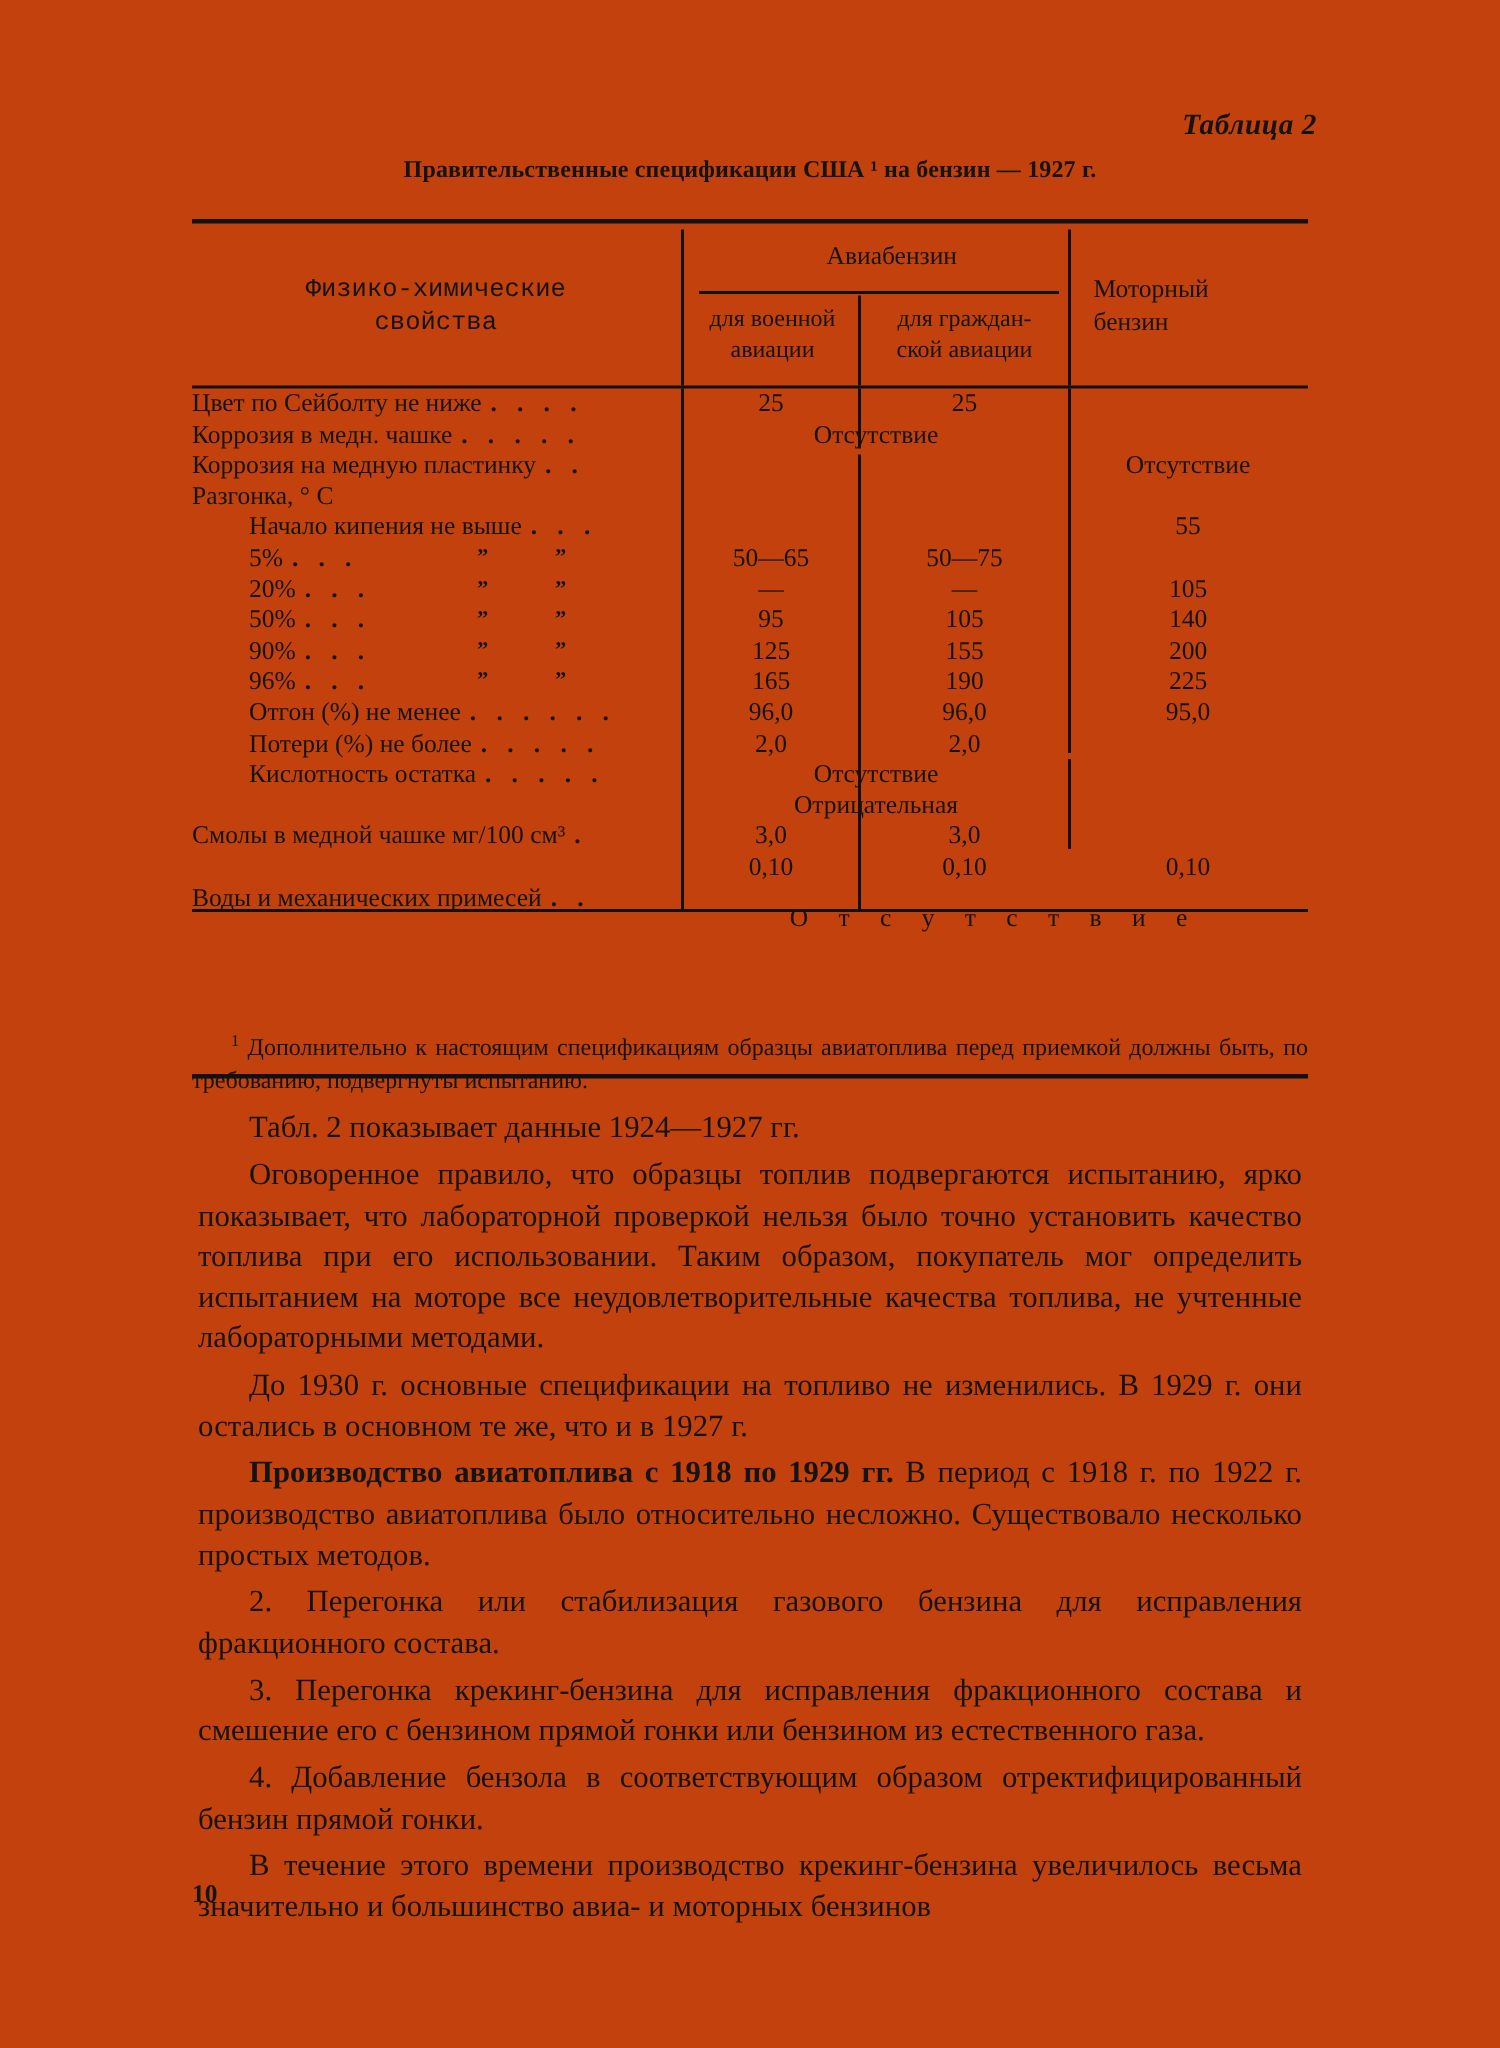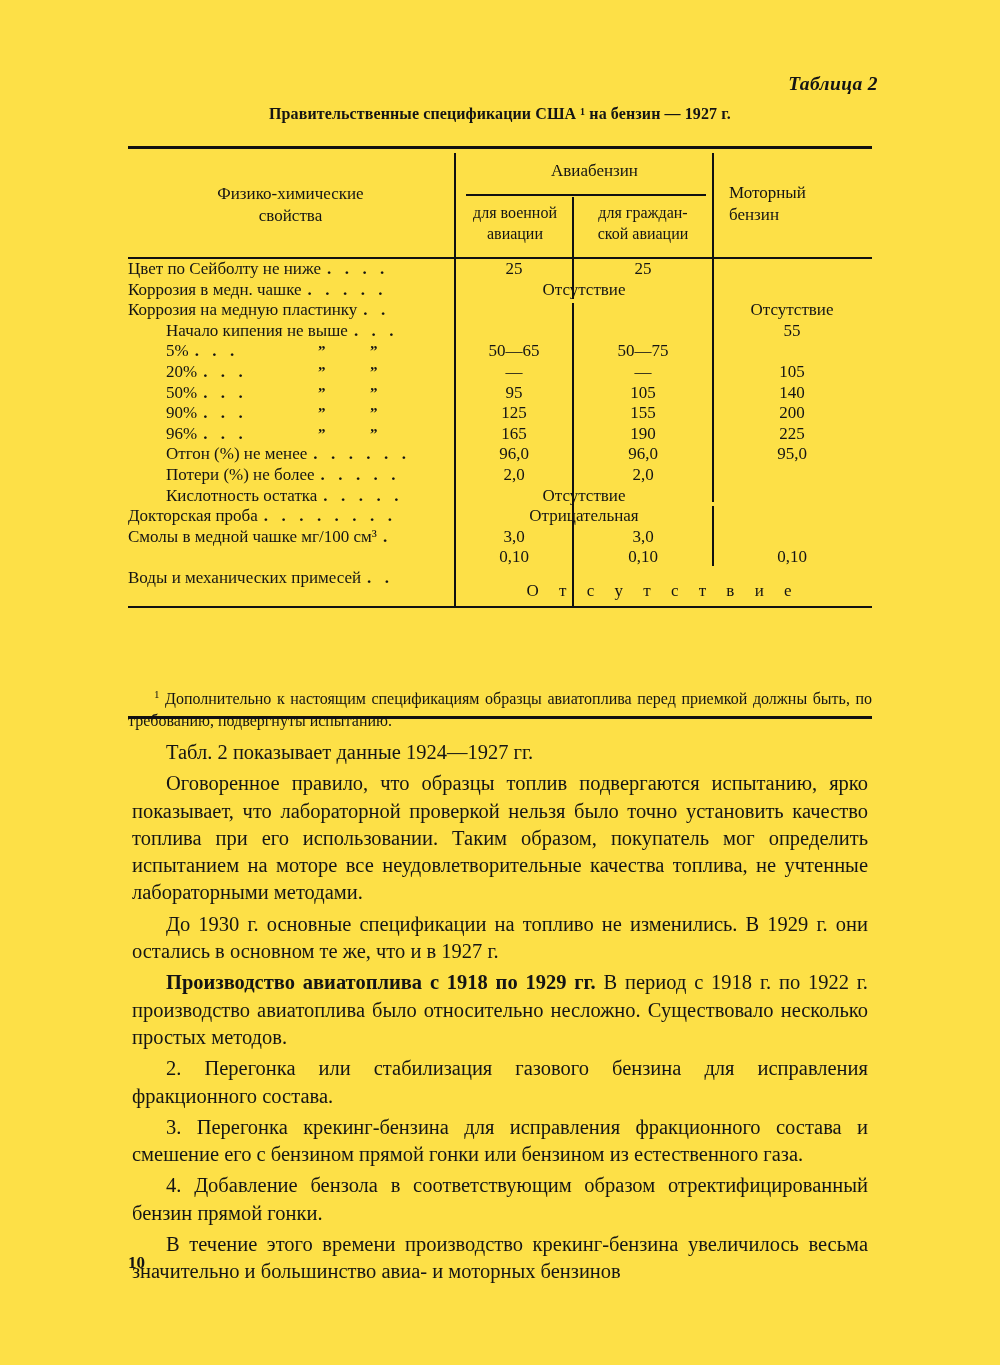--- a/index.html
+++ b/index.html
@@ -14,21 +14,21 @@
     position: relative;
     font-family: "Liberation Serif", "DejaVu Serif", serif;
     color: #141414;
     overflow: hidden;
   }
   .page {
     position: absolute;
     left: 0; top: 0;
     width: 1000px;
     height: 1365px;
-    background: #fde047;
+    background: #c2410c;
   }
 
   
   .tbl-number {
     position: absolute;
     right: 122px;
     top: 73px;
     font-style: italic;
     font-weight: bold;
     font-size: 19.5px;
@@ -70,20 +70,21 @@
     height: 108px;
   }
   .th-props {
     position: absolute;
     left: 0;
     top: 34px;
     width: 325px;
     text-align: center;
     font-size: 17px;
     line-height: 1.32;
+    font-family: Liberation Mono, monospace;
   }
   .th-avia {
     position: absolute;
     left: 340px;
     top: 12px;
     width: 253px;
     text-align: center;
     font-size: 17px;
   }
   .th-avia-rule {
@@ -313,20 +314,28 @@
           <div class="row">
             <div class="lbl">
               <span class="txt">Коррозия на медную пластинку</span>
               <span class="leader">. .</span>
             </div>
             <div class="cell c-mil"></div>
             <div class="cell c-civ"></div>
             <div class="cell c-mot">Отсутствие</div>
           </div>
           <div class="row">
+            <div class="lbl">
+              <span class="txt">Разгонка, ° С</span>
+            </div>
+            <div class="cell c-mil"></div>
+            <div class="cell c-civ"></div>
+            <div class="cell c-mot"></div>
+          </div>
+          <div class="row">
             <div class="lbl ind">
               <span class="txt">Начало кипения не выше</span>
               <span class="leader">. . .</span>
             </div>
             <div class="cell c-mil"></div>
             <div class="cell c-civ"></div>
             <div class="cell c-mot">55</div>
           </div>
           <div class="row">
             <div class="lbl ind">
@@ -403,24 +412,20 @@
           </div>
           <div class="row">
             <div class="lbl ind">
               <span class="txt">Кислотность остатка</span>
               <span class="leader">. . . . .</span>
             </div>
             <div class="cell c-span12">Отсутствие</div>
             <div class="cell c-mot"></div>
           </div>
           <div class="row">
-            <div class="lbl">
-              <span class="txt">Докторская проба</span>
-              <span class="leader">. . . . . . . .</span>
-            </div>
             <div class="cell c-span12">Отрицательная</div>
             <div class="cell c-mot"></div>
           </div>
           <div class="row">
             <div class="lbl">
               <span class="txt">Смолы в медной чашке мг/100 см³</span>
               <span class="leader">.</span>
             </div>
             <div class="cell c-mil">3,0</div>
             <div class="cell c-civ">3,0</div>

